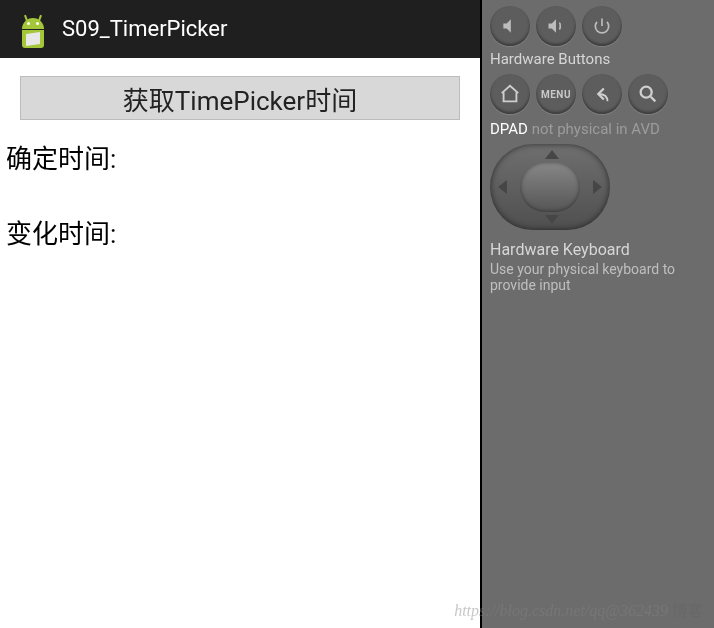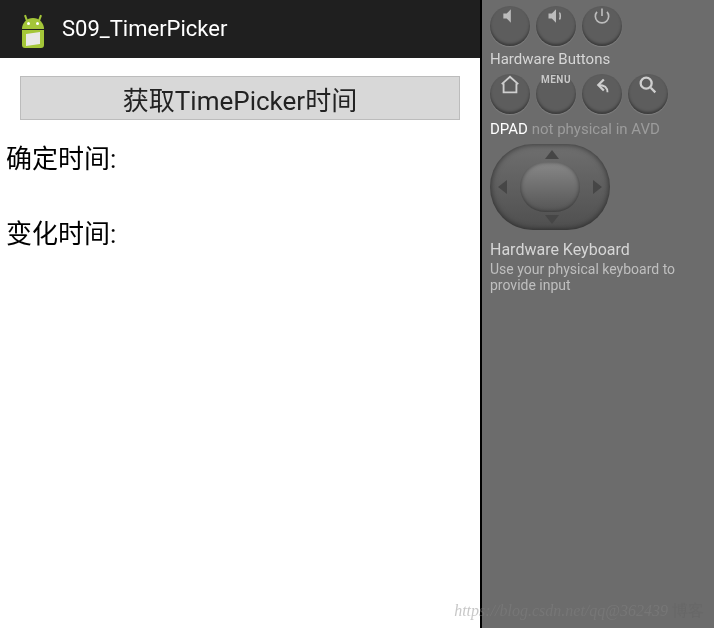--- a/index.html
+++ b/index.html
@@ -32,21 +32,21 @@
   .big-button {
     margin:8px 18px; height:44px; background:#d8d8d8; border:1px solid #bcbcbc;
     display:flex; align-items:center; justify-content:center;
     font-size:26px; color:#222; cursor:pointer;
   }
   .result-line { font-size:26px; color:#000; padding:10px 4px; }
   .side-pane { flex:1; background:#6c6c6c; padding:6px 8px; color:#d6d6d6; font-size:12px; position:relative; }
   .top-buttons-row { display:flex; gap:6px; margin-bottom:4px; }
   .circ-btn {
     width:40px; height:40px; border-radius:50%; background:#5d5d5d;
-    display:flex; align-items:flex-start; justify-content:center;
+    display:flex; align-items:center; justify-content:center;
     box-shadow: inset 0 -2px 3px rgba(0,0,0,.4), 0 1px 1px rgba(255,255,255,.15);
     cursor:pointer; color:#c8c8c8;
   }
   .circ-btn.small svg { width:20px; height:20px; }
   .side-label { font-size:15px; color:#d6d6d6; margin:4px 0 6px; }
   .hw-row { display:flex; gap:6px; margin-bottom:6px; }
   .menu-txt { font-size:10px; font-weight:bold; letter-spacing:.5px; }
   .dpad-wrap { position:relative; width:120px; height:86px; margin:4px 0 10px; }
   .dpad-body {
     position:absolute; left:0; top:0; width:120px; height:86px;

